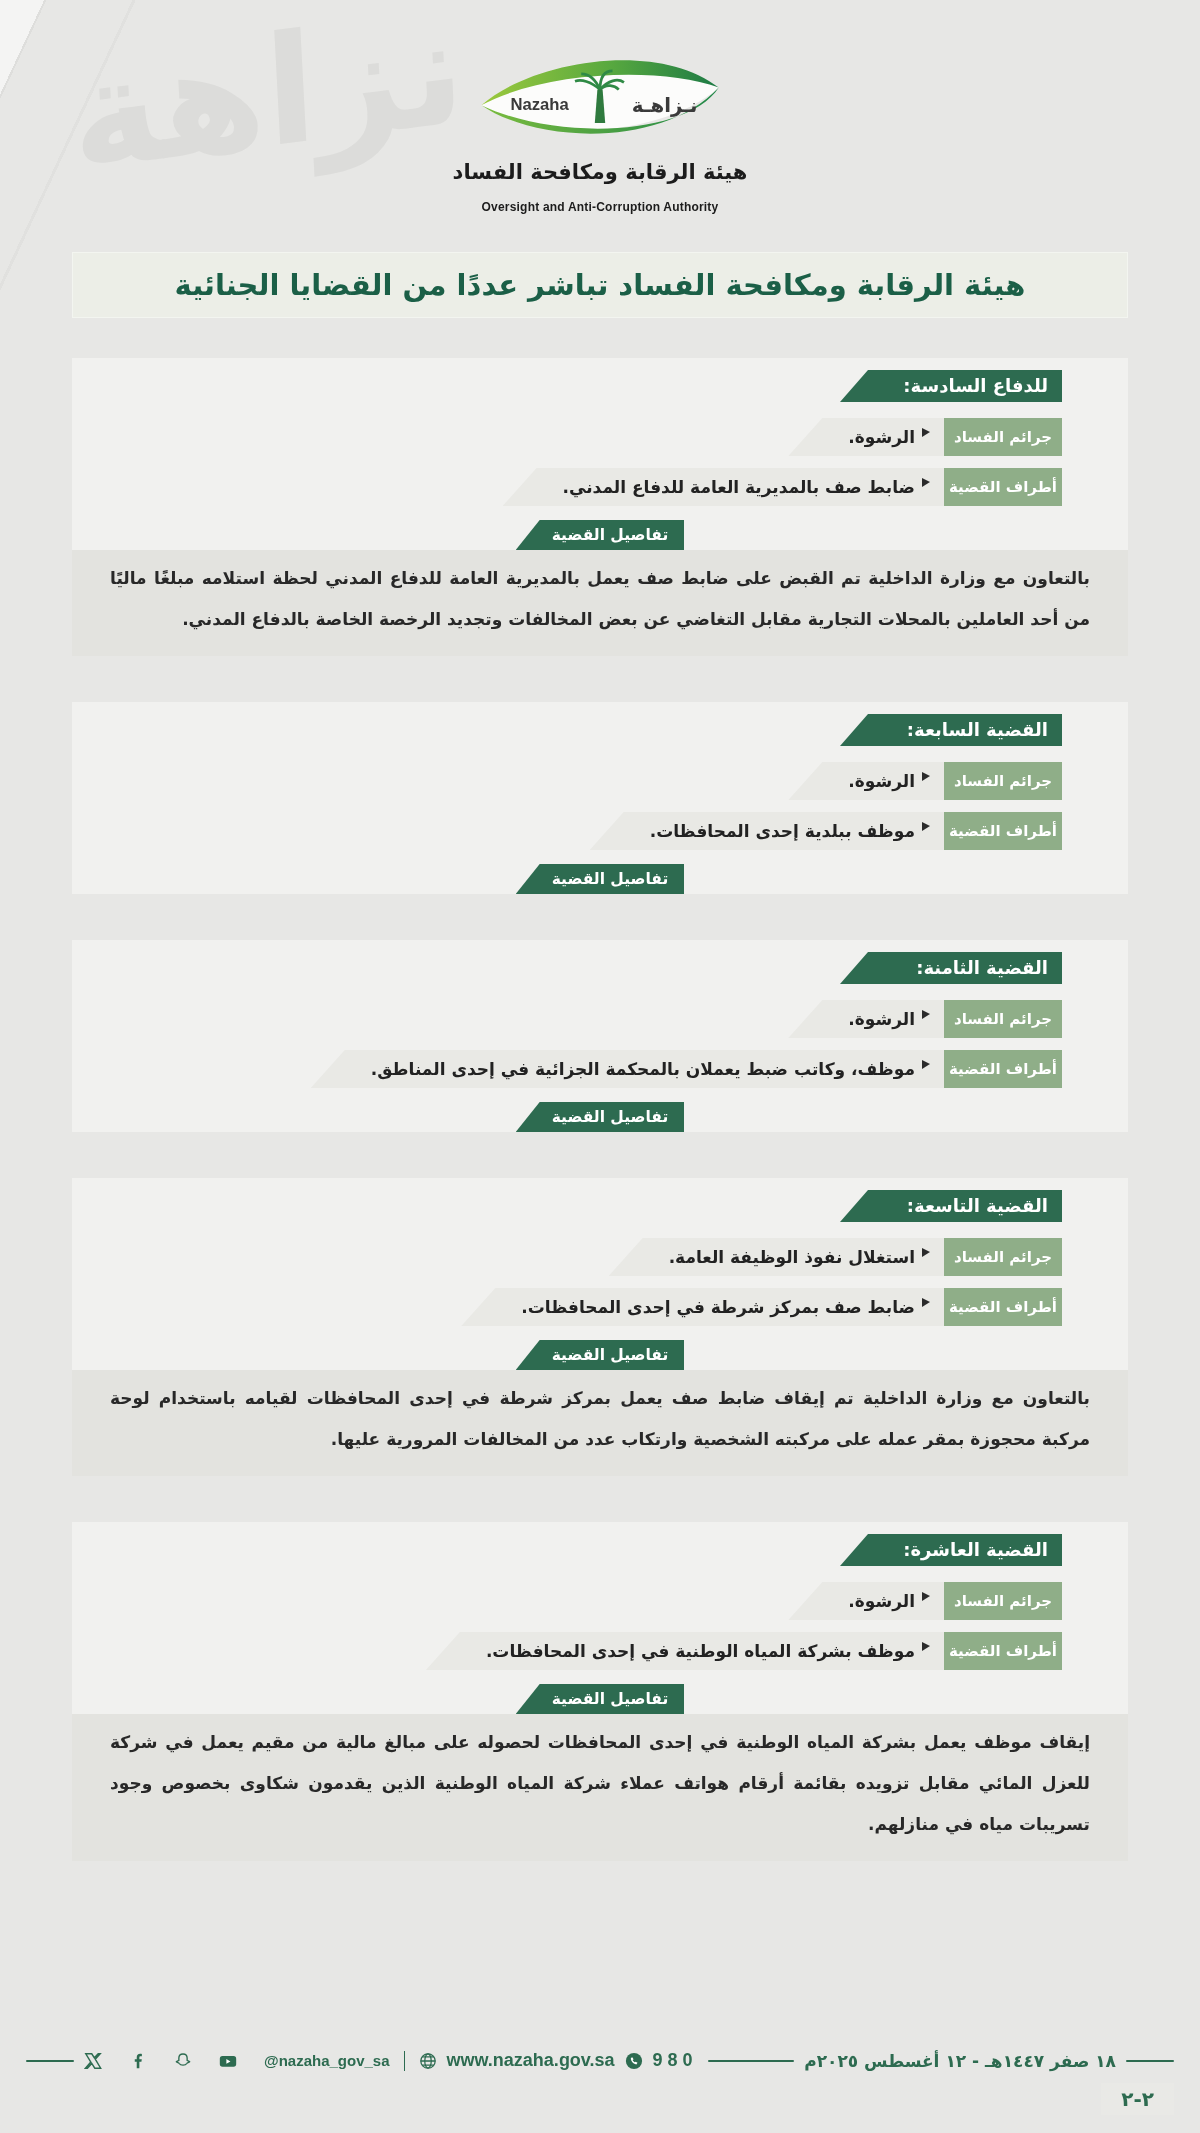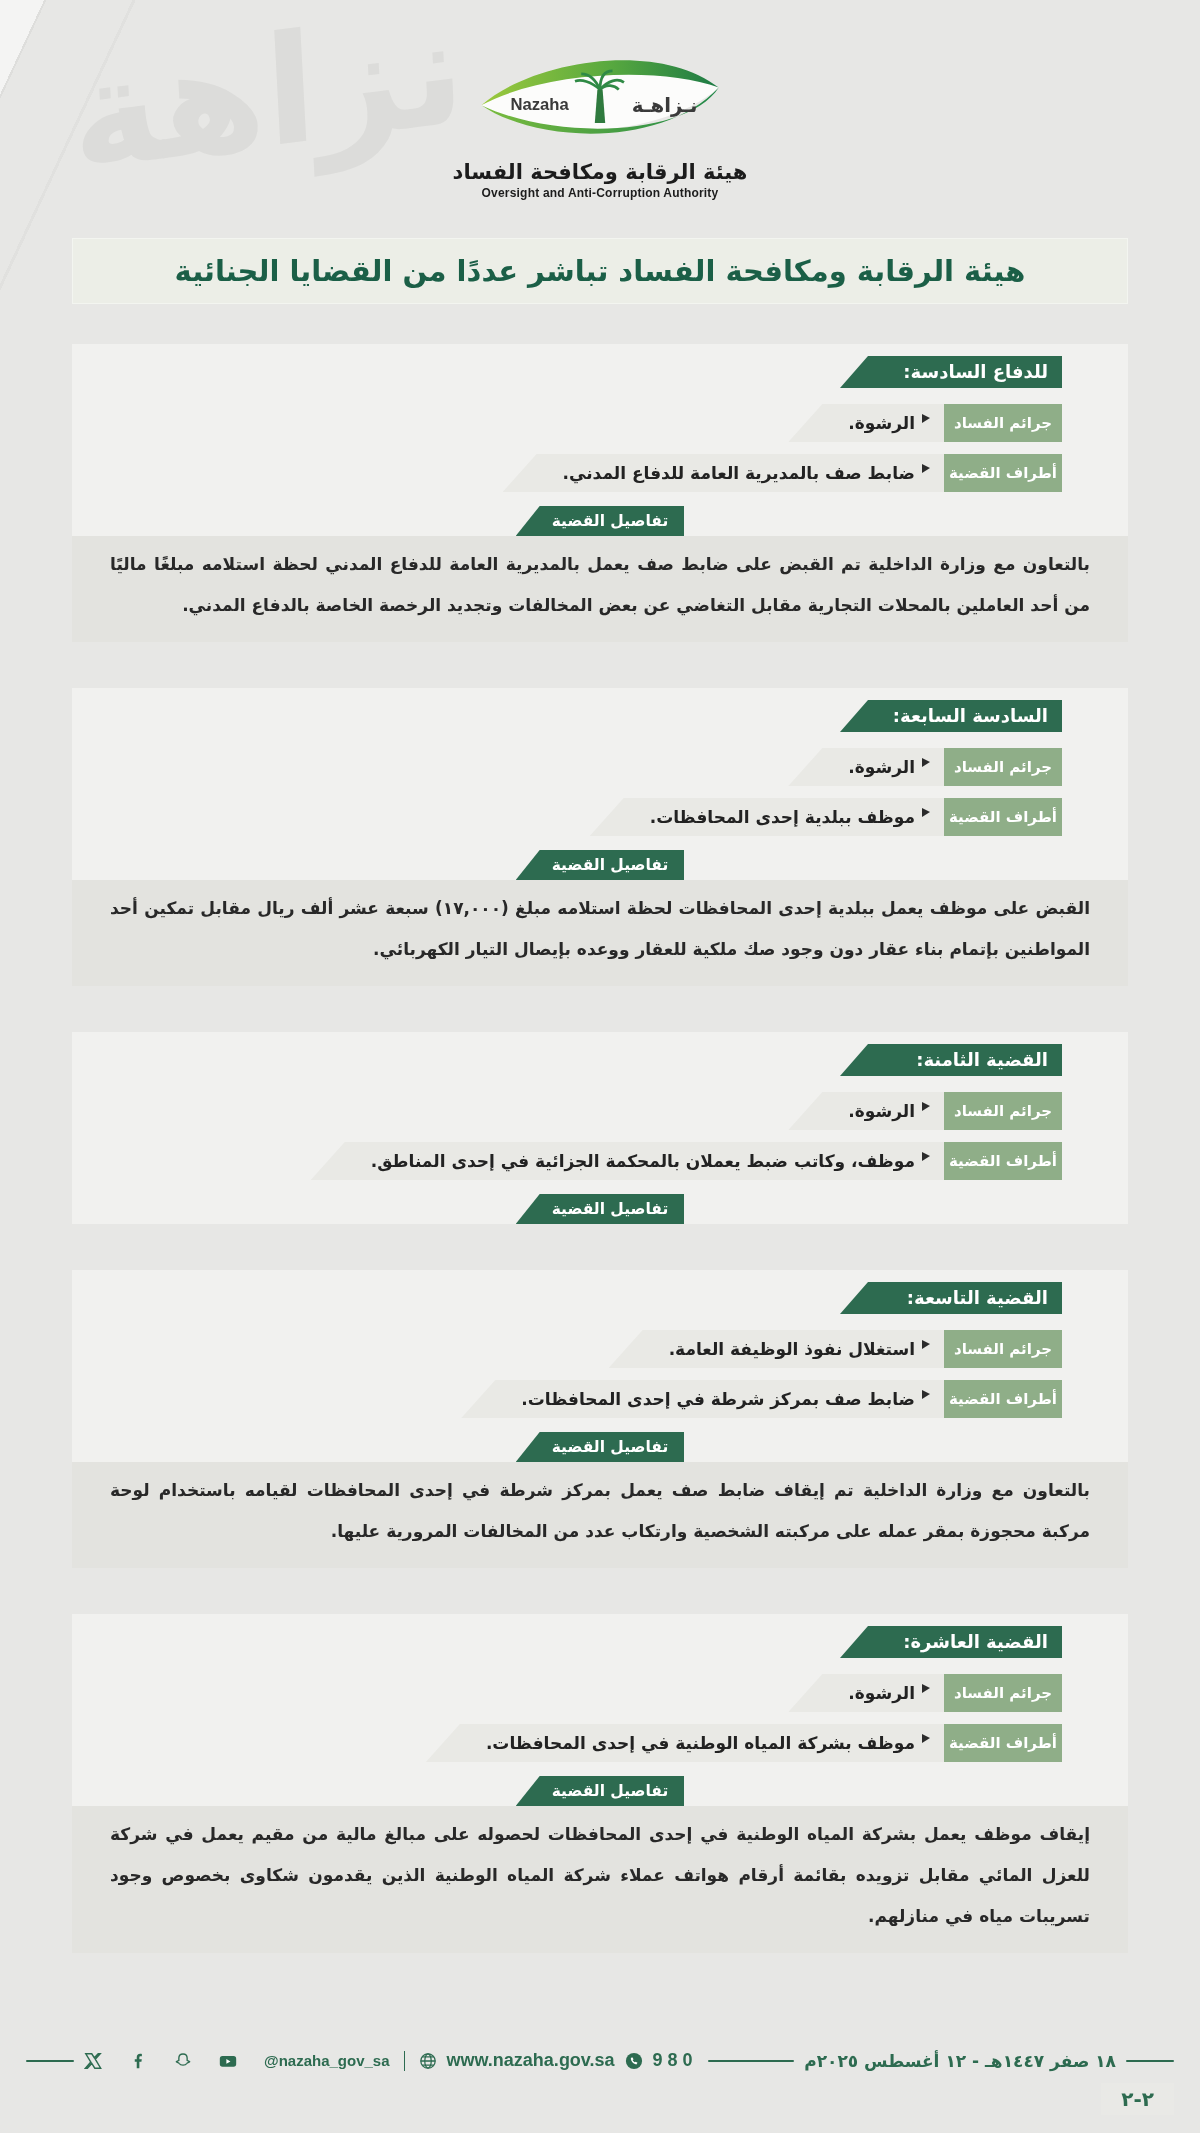--- a/index.html
+++ b/index.html
@@ -22,21 +22,21 @@
   .watermark-text {
     position:absolute; top:18px; left:70px;
     font-size:150px; font-weight:bold; color:#d7d7d5;
     transform:rotate(-7deg) skewX(-4deg);
     opacity:.65; pointer-events:none; line-height:1;
   }
   
   .header { margin-top:46px; display:flex; flex-direction:column; align-items:center; position:relative; z-index:2; }
   .logo-svg { width:250px; height:108px; display:block; }
   .org-ar { margin-top:6px; font-size:21px; font-weight:bold; color:#1c1c1c; }
-  .org-en { margin-top:2px; font-size:12px; font-weight:bold; color:#1c1c1c; letter-spacing:.2px; font-family:"Liberation Sans", sans-serif; }
+  .org-en { margin-top:16px; font-size:12px; font-weight:bold; color:#1c1c1c; letter-spacing:.2px; font-family:"Liberation Sans", sans-serif; }
   
   .title-band {
     margin:38px auto 0; width:1056px; height:66px;
     background:#eceee7;
     display:flex; align-items:center; justify-content:center;
     box-shadow:0 0 0 1px rgba(255,255,255,.4) inset;
   }
   .title-band h1 { font-size:29px; font-weight:bold; color:#1b5f47; }
   
   .cases { width:1056px; margin:40px auto 0; display:flex; flex-direction:column; gap:46px; }
@@ -177,37 +177,36 @@
       <div class="value-bg">
           <span class="marker"></span>
           <span>ضابط صف بالمديرية العامة للدفاع المدني.</span>
         </div>
     </div>
     <div class="details-tag">تفاصيل القضية</div>
     <div class="details-box">بالتعاون مع وزارة الداخلية تم القبض على ضابط صف يعمل بالمديرية العامة للدفاع المدني لحظة استلامه مبلغًا ماليًا من أحد العاملين بالمحلات التجارية مقابل التغاضي عن بعض المخالفات وتجديد الرخصة الخاصة بالدفاع المدني.</div>
   </section>
 
   <section class="case">
-    <div class="case-title-tag">السادسة السابعة:</div>
+    <div class="case-title-tag">القضية السابعة:</div>
     <div class="row crime">
       <div class="label-box">جرائم الفساد</div>
       <div class="value-bg">
           <span class="marker"></span>
           <span>الرشوة.</span>
         </div>
     </div>
     <div class="row party">
       <div class="label-box">أطراف القضية</div>
       <div class="value-bg">
           <span class="marker"></span>
           <span>موظف ببلدية إحدى المحافظات.</span>
         </div>
     </div>
     <div class="details-tag">تفاصيل القضية</div>
-    <div class="details-box">القبض على موظف يعمل ببلدية إحدى المحافظات لحظة استلامه مبلغ (١٧,٠٠٠) سبعة عشر ألف ريال مقابل تمكين أحد المواطنين بإتمام بناء عقار دون وجود صك ملكية للعقار ووعده بإيصال التيار الكهربائي.</div>
   </section>
 
   <section class="case">
     <div class="case-title-tag">القضية الثامنة:</div>
     <div class="row crime">
       <div class="label-box">جرائم الفساد</div>
       <div class="value-bg">
           <span class="marker"></span>
           <span>الرشوة.</span>
         </div>

